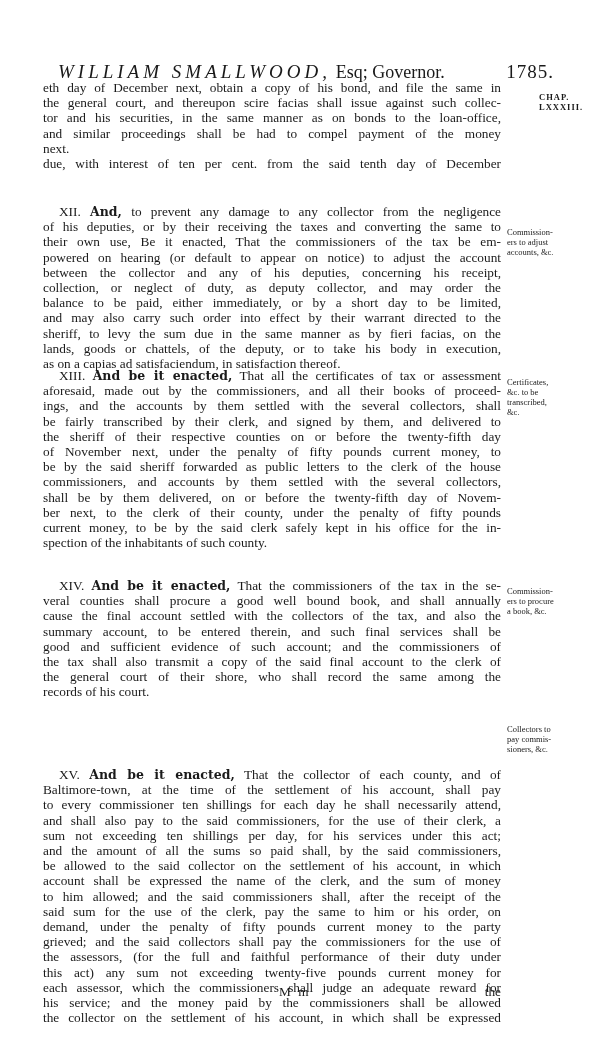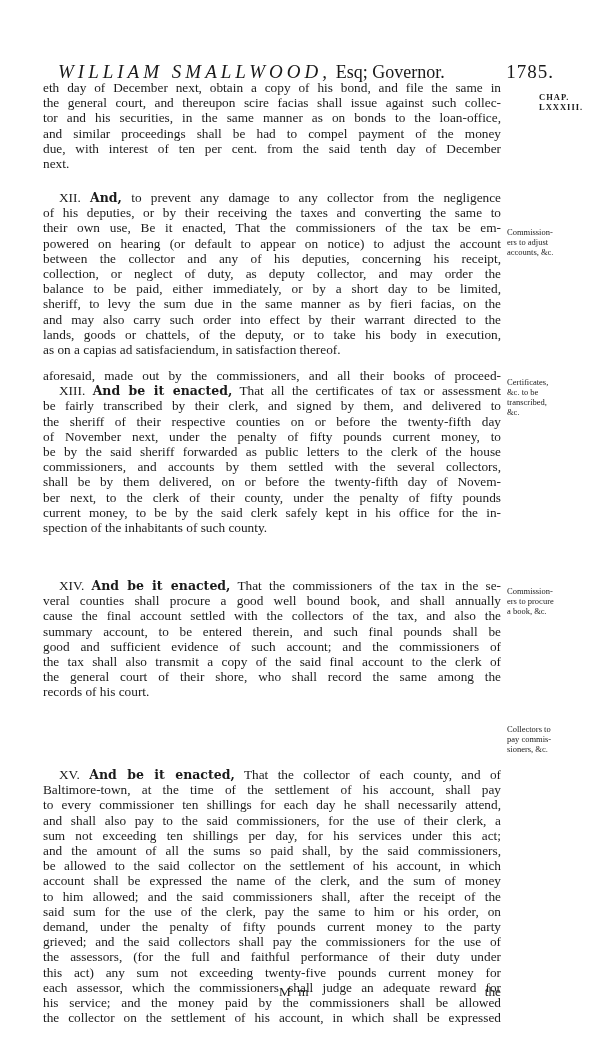--- a/index.html
+++ b/index.html
@@ -71,57 +71,58 @@
     <div>sioners, &amp;c.</div>
   </div>
 
   <div class="body-col">
 
     <div class="para" style="top:80px;">
       <span class="line">eth day of December next, obtain a copy of his bond, and file the same in</span>
       <span class="line">the general court, and thereupon scire facias shall issue against such collec-</span>
       <span class="line">tor and his securities, in the same manner as on bonds to the loan-office,</span>
       <span class="line">and similar proceedings shall be had to compel payment of the money</span>
+      <span class="line last">next.</span>
       <span class="line">due, with interest of ten per cent. from the said tenth day of December</span>
-      <span class="line last">next.</span>
     </div>
 
-    <div class="para" style="top:190px;">
+    <div class="para" style="top:204px;">
       <span class="line indent"><span>XII.</span> <span class="bl">And,</span><span> to prevent any damage to any collector from the negligence</span></span>
       <span class="line">of his deputies, or by their receiving the taxes and converting the same to</span>
       <span class="line">their own use, Be it enacted, That the commissioners of the tax be em-</span>
       <span class="line">powered on hearing (or default to appear on notice) to adjust the account</span>
       <span class="line">between the collector and any of his deputies, concerning his receipt,</span>
       <span class="line">collection, or neglect of duty, as deputy collector, and may order the</span>
       <span class="line">balance to be paid, either immediately, or by a short day to be limited,</span>
+      <span class="line">and may also carry such order into effect by their warrant directed to the</span>
       <span class="line">sheriff, to levy the sum due in the same manner as by fieri facias, on the</span>
-      <span class="line">and may also carry such order into effect by their warrant directed to the</span>
       <span class="line">lands, goods or chattels, of the deputy, or to take his body in execution,</span>
       <span class="line last">as on a capias ad satisfaciendum, in satisfaction thereof.</span>
     </div>
 
     <div class="para" style="top:368px;">
+      <span class="line indent"><span>XIII.</span> <span class="bl">And be it enacted,</span><span> That all the certificates of tax or assessment</span></span>
       <span class="line">aforesaid, made out by the commissioners, and all their books of proceed-</span>
-      <span class="line indent"><span>XIII.</span> <span class="bl">And be it enacted,</span><span> That all the certificates of tax or assessment</span></span>
+      <span class="line">ings, and the accounts by them settled with the several collectors, shall</span>
       <span class="line">be fairly transcribed by their clerk, and signed by them, and delivered to</span>
       <span class="line">the sheriff of their respective counties on or before the twenty-fifth day</span>
       <span class="line">of November next, under the penalty of fifty pounds current money, to</span>
       <span class="line">be by the said sheriff forwarded as public letters to the clerk of the house</span>
       <span class="line">commissioners, and accounts by them settled with the several collectors,</span>
       <span class="line">shall be by them delivered, on or before the twenty-fifth day of Novem-</span>
       <span class="line">ber next, to the clerk of their county, under the penalty of fifty pounds</span>
       <span class="line">current money, to be by the said clerk safely kept in his office for the in-</span>
       <span class="line last">spection of the inhabitants of such county.</span>
     </div>
 
     <div class="para" style="top:578px;">
       <span class="line indent"><span>XIV.</span> <span class="bl">And be it enacted,</span><span> That the commissioners of the tax in the se-</span></span>
       <span class="line">veral counties shall procure a good well bound book, and shall annually</span>
       <span class="line">cause the final account settled with the collectors of the tax, and also the</span>
-      <span class="line">summary account, to be entered therein, and such final pounds shall be</span>
+      <span class="line">summary account, to be entered therein, and such final services shall be</span>
       <span class="line">good and sufficient evidence of such account; and the commissioners of</span>
       <span class="line">the tax shall also transmit a copy of the said final account to the clerk of</span>
       <span class="line">the general court of their shore, who shall record the same among the</span>
       <span class="line last">records of his court.</span>
     </div>
 
     <div class="para" style="top:723px;margin-top:44px;">
       <span class="line indent"><span>XV.</span> <span class="bl">And be it enacted,</span><span> That the collector of each county, and of</span></span>
       <span class="line">Baltimore-town, at the time of the settlement of his account, shall pay</span>
       <span class="line">to every commissioner ten shillings for each day he shall necessarily attend,</span>

